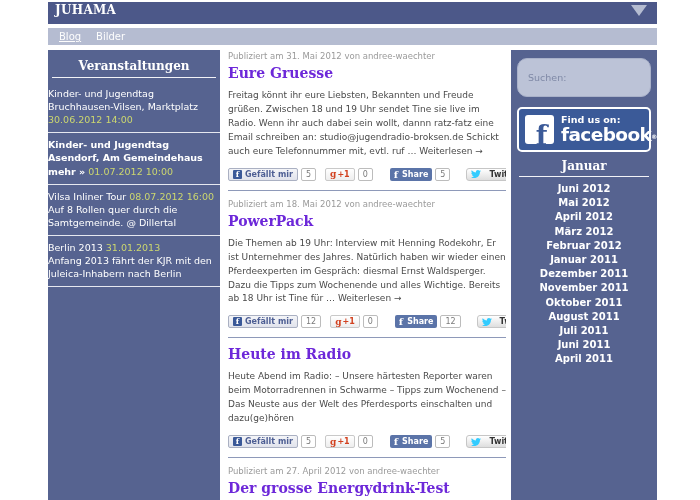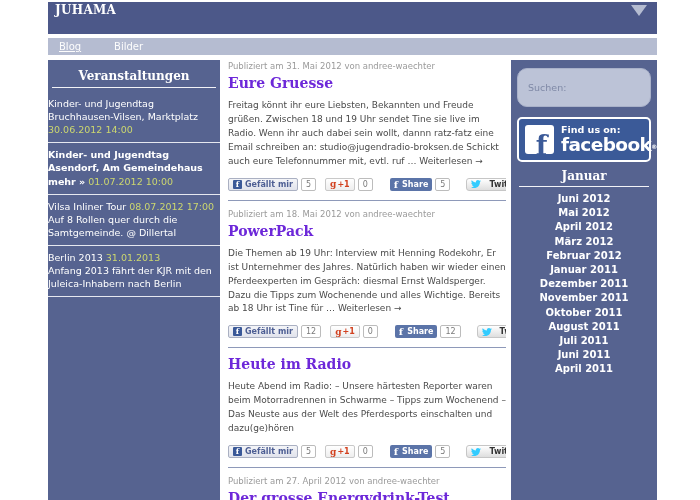--- a/index.html
+++ b/index.html
@@ -1,30 +1,30 @@
 <!DOCTYPE html>
 <html><head>
 <meta charset="utf-8">
 <style>
   * { box-sizing: border-box; margin: 0; padding: 0; }
   html, body { width: 700px; height: 500px; overflow: hidden; background: #fff;
     font-family: "DejaVu Sans", sans-serif; }
   .page { width: 609px; margin-left: 48px; padding-top: 2px; }
 
   
-  .topbar { position: relative; height: 32px; background: #4c5889; margin-bottom: 4px; }
+  .topbar { position: relative; height: 22px; background: #4c5889; margin-bottom: 4px; }
   .topbar .site-title { color: #fff; font-family: "DejaVu Serif", serif; font-weight: bold;
     font-size: 12px; line-height: 17px; padding-left: 7px; letter-spacing: .3px; }
   .tri { position: absolute; right: 10px; top: 3px; width: 0; height: 0;
     border-left: 8px solid transparent; border-right: 8px solid transparent;
     border-top: 11px solid #b5bcd1; cursor: pointer; }
 
   
   .navbar { height: 17px; background: #b5bcd1; margin-bottom: 5px;
-    display: flex; align-items: center; gap: 33px; padding-left: 11px; }
+    display: flex; align-items: center; gap: 15px; padding-left: 11px; }
   .navbar a { color: #fdfdfd; font-size: 10px; text-decoration: none; }
   .navbar a.current { text-decoration: underline; }
 
   
   .columns { display: flex; height: 455px; overflow: hidden; }
   .sidebar { background: #566390; color: #fff; }
   .sidebar-left { width: 172px; padding: 6px 0; flex: none; }
   .main { flex: 1 1 auto; margin: 0 5px 0 8px; overflow: hidden; padding-top: 1px; }
   .sidebar-right { width: 146px; padding: 6px 6px; flex: none; }
 
@@ -113,21 +113,21 @@
       </div>
 
       <div class="event bold">
         <span class="title">Kinder- und Jugendtag Asendorf, Am Gemeindehaus</span>
         <a class="more">mehr »</a>
         <span class="date">01.07.2012 10:00</span>
       </div>
 
       <div class="event">
         <span class="title">Vilsa Inliner Tour</span>
-        <span class="date">08.07.2012 17:00</span>
+        <span class="date">08.07.2012 16:00</span>
         <span class="desc">Auf 8 Rollen quer durch die Samtgemeinde. @ Dillertal</span>
       </div>
 
       <div class="event">
         <span class="title">Berlin 2013</span>
         <span class="date">31.01.2013</span>
         <span class="desc">Anfang 2013 fährt der KJR mit den Juleica-Inhabern nach Berlin</span>
       </div>
     </aside>
 

